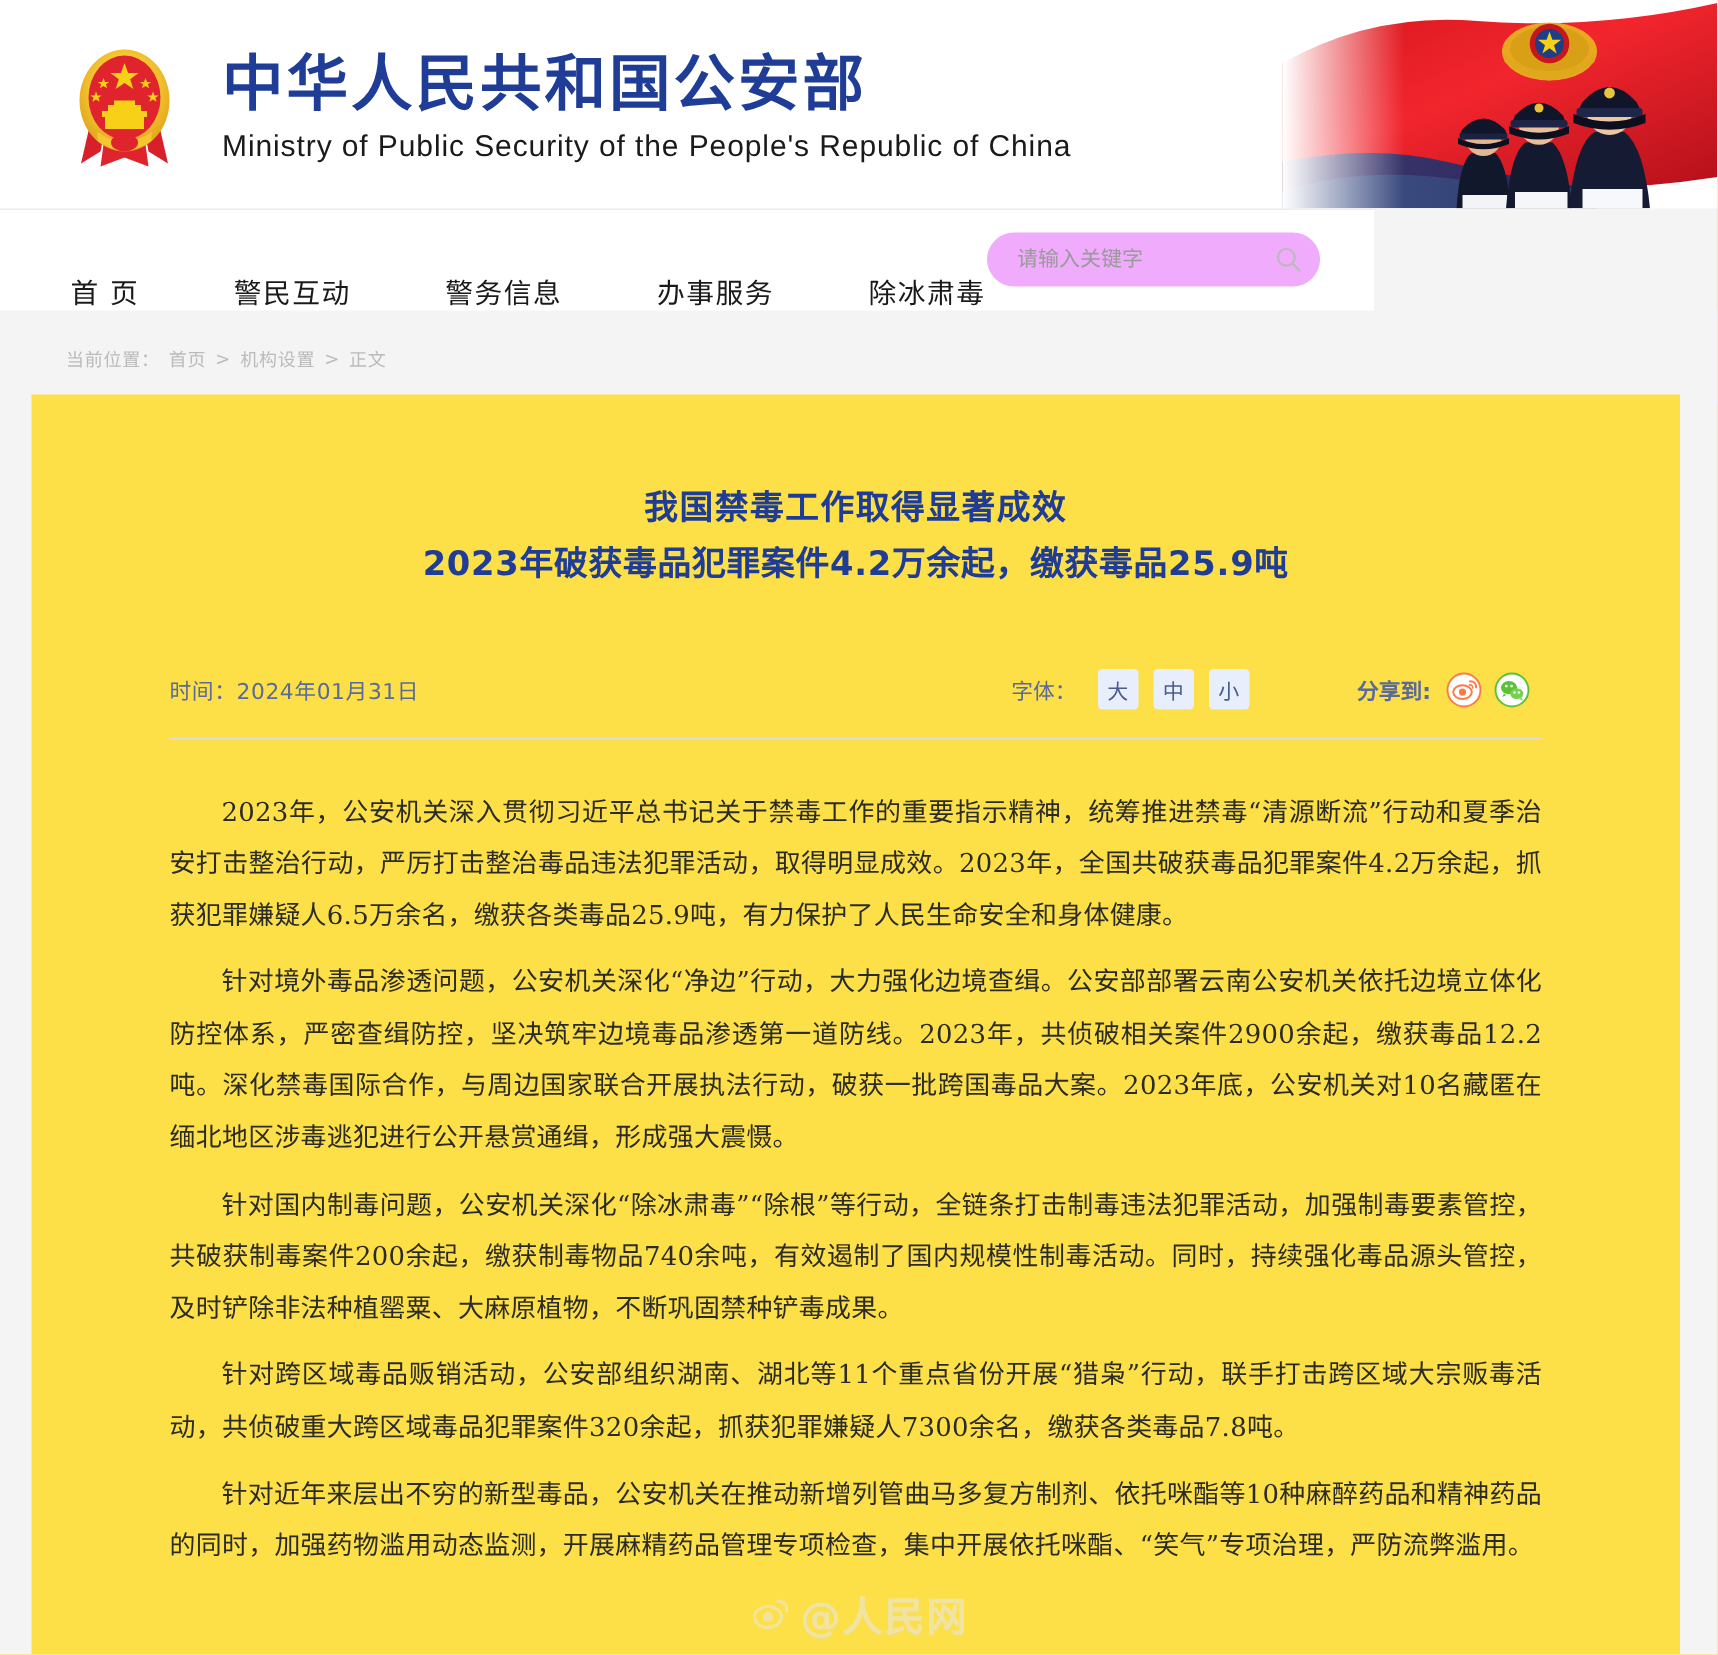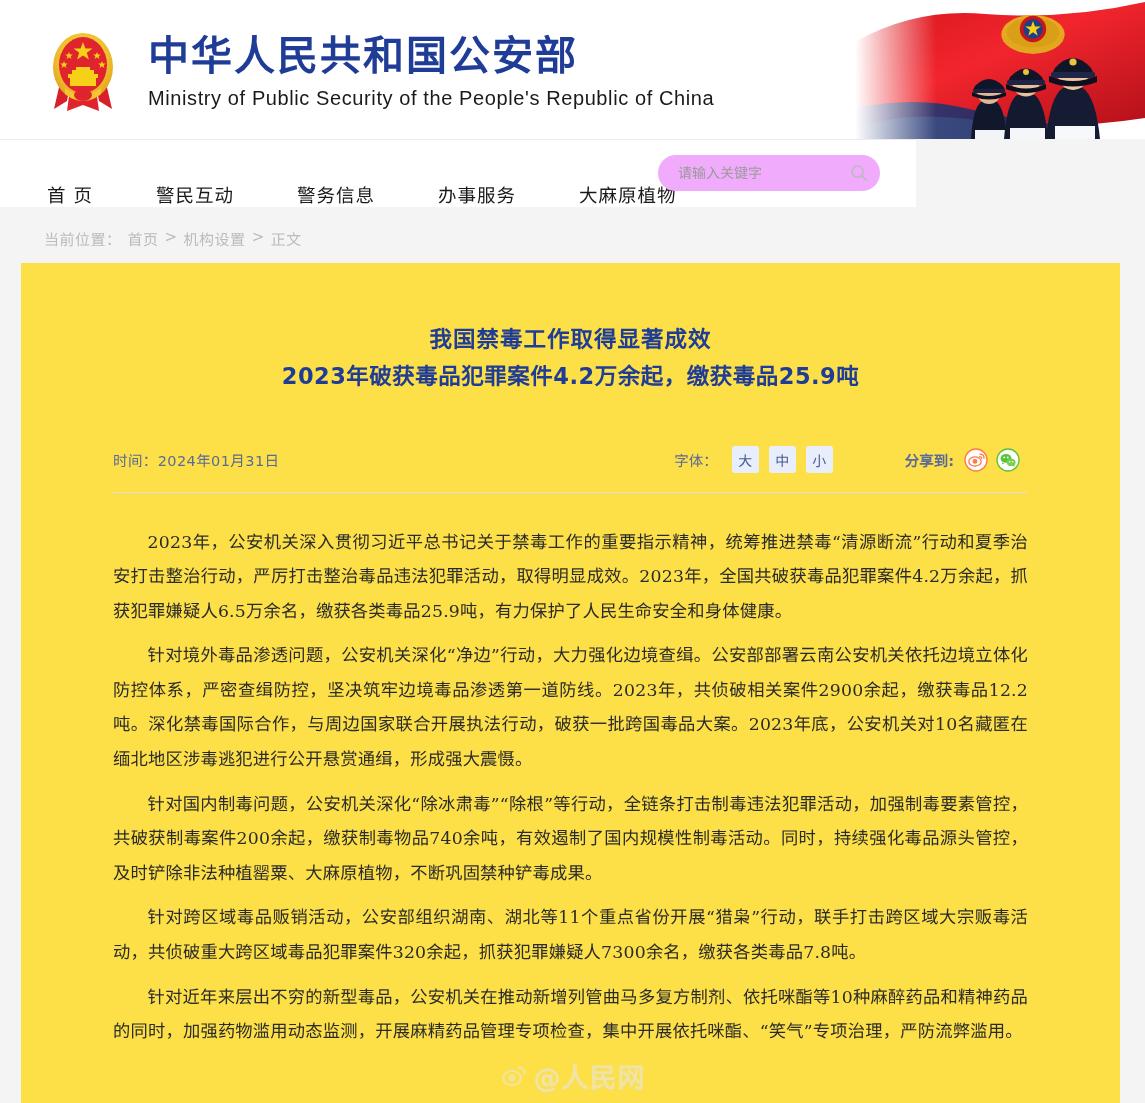--- a/index.html
+++ b/index.html
@@ -131,25 +131,25 @@
     width: 1145px;
     height: 63px;
     background: #f4f4f4;
     display: flex;
     align-items: center;
     padding-left: 44px;
     box-sizing: border-box;
   }
   .crumb {
     font-family: "DejaVu Sans", "Liberation Sans", sans-serif;
-    font-size: 15px;
+    font-size: 12px;
     color: #bbbbbb;
     letter-spacing: 0.5px;
     display: flex;
-    align-items: flex-start;
+    align-items: center;
   }
   .crumb span { margin-right: 6px; }
   .crumb .sep { margin: 0 6px; }
   .crumb a {
     color: #bbbbbb;
     text-decoration: none;
     cursor: pointer;
   }
 
   
@@ -409,21 +409,21 @@
     </svg>
   </div>
 </div>
 
 <div class="nav-wrap">
   <div class="nav-items">
     <div class="nav-item">首 页</div>
     <div class="nav-item">警民互动</div>
     <div class="nav-item">警务信息</div>
     <div class="nav-item">办事服务</div>
-    <div class="nav-item">大麻原植物</div>
+    <div class="nav-item">除冰肃毒</div>
   </div>
 
   <div class="search-box">
     <input class="search-input" type="text" placeholder="请输入关键字" style="">
     <span class="search-icon">
       <svg width="18" height="18" viewBox="0 0 18 18">
         <circle cx="7.6" cy="7.6" r="5.6" fill="none" stroke="#b9b9b9" stroke-width="1.4"></circle>
         <line x1="11.8" y1="11.8" x2="16.4" y2="16.4" stroke="#b9b9b9" stroke-width="1.4" stroke-linecap="round"></line>
       </svg>
     </span>

